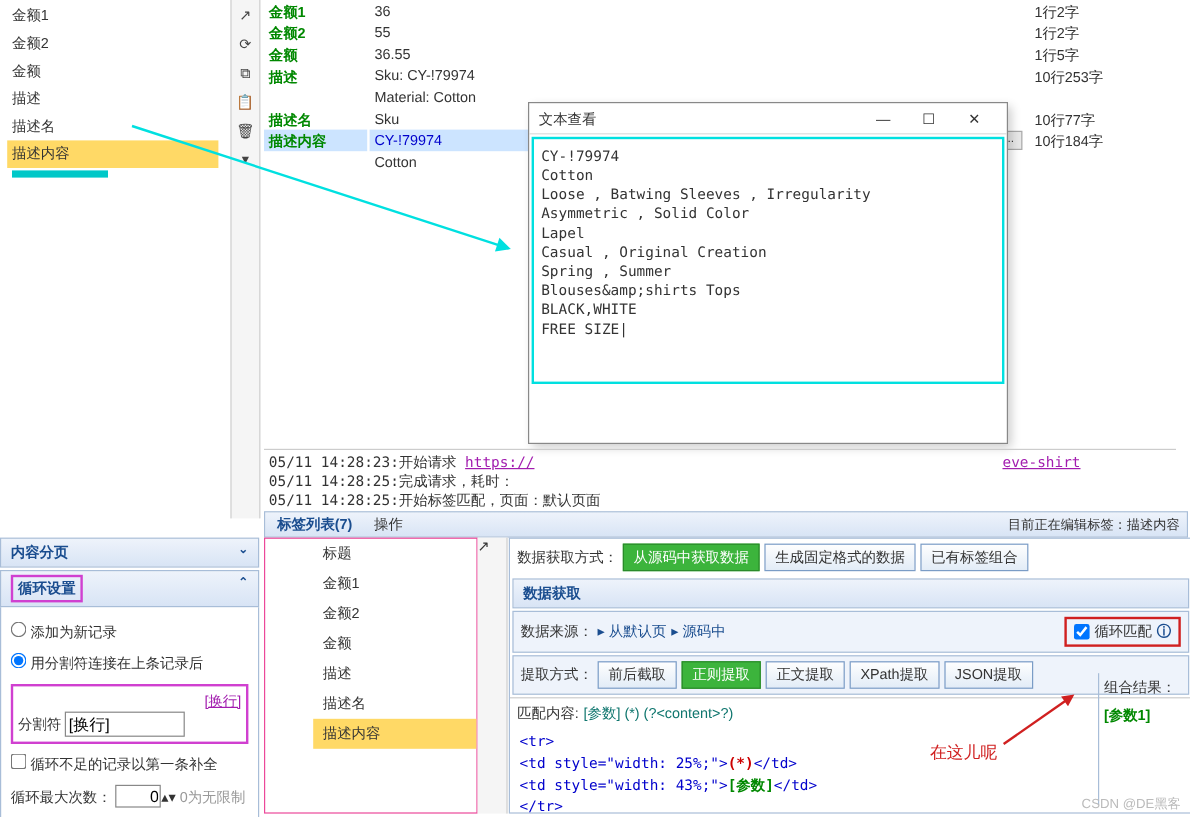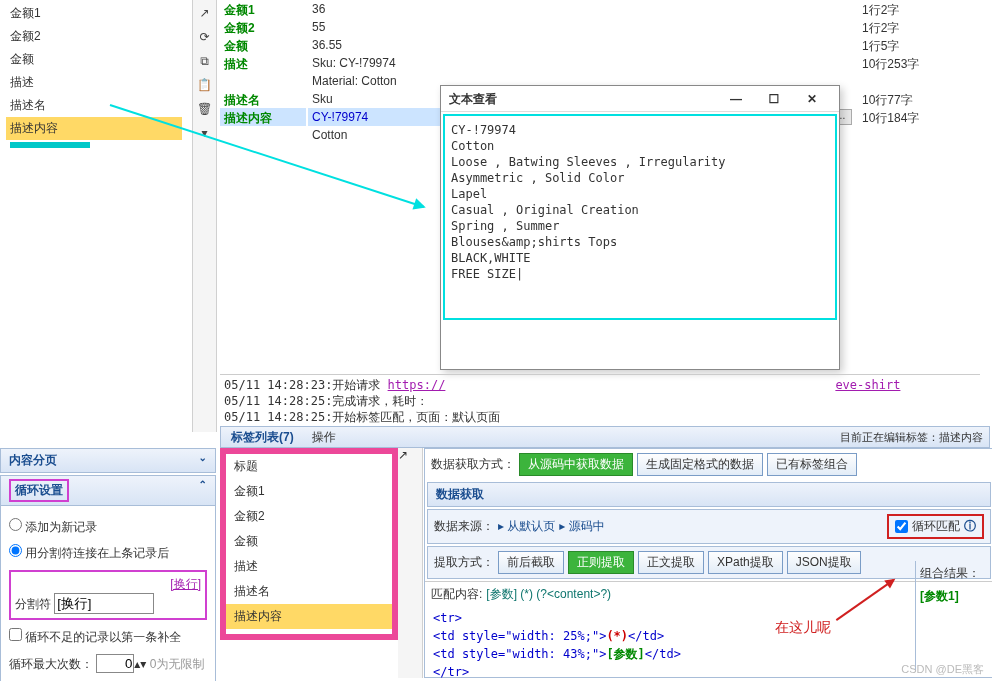--- a/index.html
+++ b/index.html
@@ -28,21 +28,21 @@
 
 
 .dots-btn { position: absolute; left: 830px; top: 109px; width: 22px; height: 16px; background: #e8e8e8; border: 1px solid #aaa; text-align: center; line-height: 12px; font-size: 10px; }
 
 
 .meta { position: absolute; left: 858px; top: 0; width: 130px; }
 .meta .mi { padding: 2px 4px; height: 18px; }
 
 
 .dlg { position: absolute; left: 440px; top: 85px; width: 400px; height: 285px; background: #fff; border: 1px solid #888; box-shadow: 3px 3px 8px rgba(0,0,0,.2); }
-.dlg-title { height: 26px; line-height: 26px; padding: 0 8px; border-bottom: 1px solid #ddd; display: flex; font-weight: bold; }
+.dlg-title { height: 26px; line-height: 26px; padding: 0 8px; border-bottom: 1px solid #ddd; display: flex; }
 .dlg-title .t { flex: 1; }
 .dlg-title .wbtn { width: 38px; text-align: center; font-family: Arial; }
 .dlg-body { border: 2px solid #00e0e0; margin: 2px; height: 206px; padding: 6px; font-family: SimSun, monospace; line-height: 16px; white-space: pre-line; }
 
 
 .arrow-line { position: absolute; left: 110px; top: 104px; width: 330px; height: 2px; background: #00e0e0; transform: rotate(18deg); transform-origin: left center; }
 .arrow-line::after { content: ""; position: absolute; right: -2px; top: -5px; border-left: 12px solid #00e0e0; border-top: 6px solid transparent; border-bottom: 6px solid transparent; }
 
 
 .log { position: absolute; left: 220px; top: 374px; width: 760px; height: 52px; font-family: SimSun, monospace; line-height: 16px; padding: 2px 4px; border-top: 1px solid #ccc; }
@@ -57,21 +57,21 @@
 .bl-panel { position: absolute; left: 0; top: 448px; width: 216px; }
 .panel-hdr { background: linear-gradient(#eef3fb, #d8e4f5); border: 1px solid #a8bdd8; padding: 3px 8px; color: #1a4d8f; font-weight: bold; display: flex; justify-content: space-between; }
 .panel-body { border: 1px solid #a8bdd8; border-top: none; padding: 8px; }
 .loop-hdr { border: 2px solid #d040d0; display: inline-block; padding: 1px 4px; }
 .radio-row { padding: 4px 0; }
 .split-box { border: 2px solid #d040d0; padding: 4px; margin: 4px 0; }
 .split-box input { width: 100px; border: 1px solid #888; padding: 2px; }
 .num-box { width: 38px; border: 1px solid #888; text-align: right; padding: 1px; }
 
 
-.bm-fields { position: absolute; left: 220px; top: 448px; width: 178px; height: 192px; border: 6px solid #ec4899; }
+.bm-fields { position: absolute; left: 220px; top: 448px; width: 178px; height: 230px; border: 1px solid #ec4899; padding-left: 40px; }
 .bm-fields .bmi { padding: 4px 8px; }
 .bm-fields .bmi.sel { background: #ffd966; }
 .bm-vtool { position: absolute; left: 398px; top: 448px; width: 25px; height: 230px; background: #f5f5f5; border-right: 1px solid #d0d0d0; }
 
 
 .cfg { position: absolute; left: 424px; top: 448px; width: 570px; height: 230px; border: 1px solid #a8bdd8; }
 .cfg-row { padding: 4px 6px; display: flex; align-items: center; gap: 4px; flex-wrap: wrap; }
 .cfg-sub { background: #eef3fb; border: 1px solid #a8bdd8; margin: 2px; }
 .btn { border: 1px solid #7a9cc6; background: linear-gradient(#fefefe,#e2ecf7); padding: 2px 8px; cursor: pointer; }
 .btn.green { background: #3cb43c; color: #fff; border-color: #2a8a2a; }

